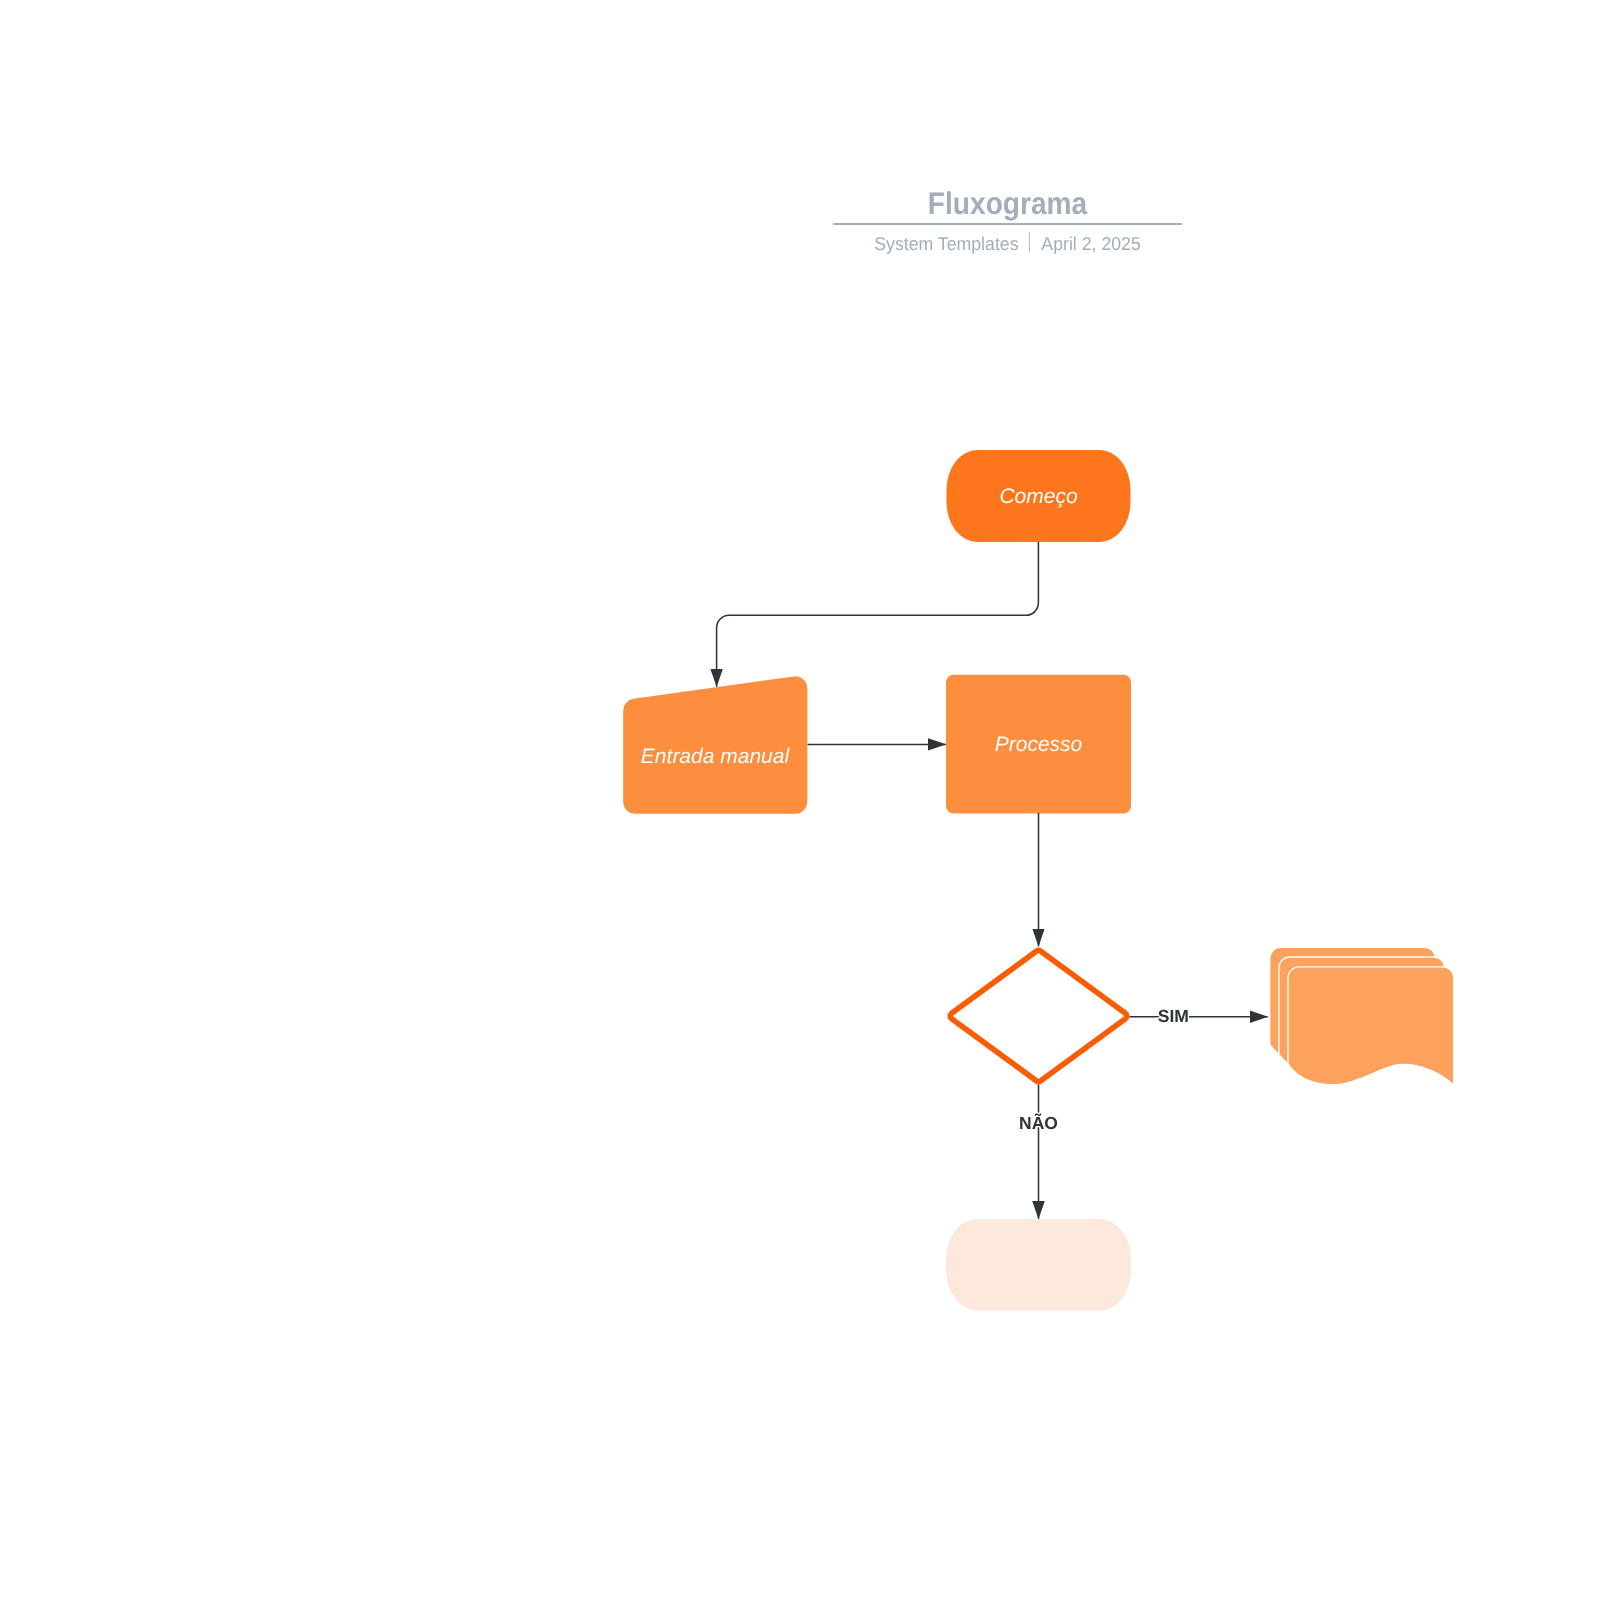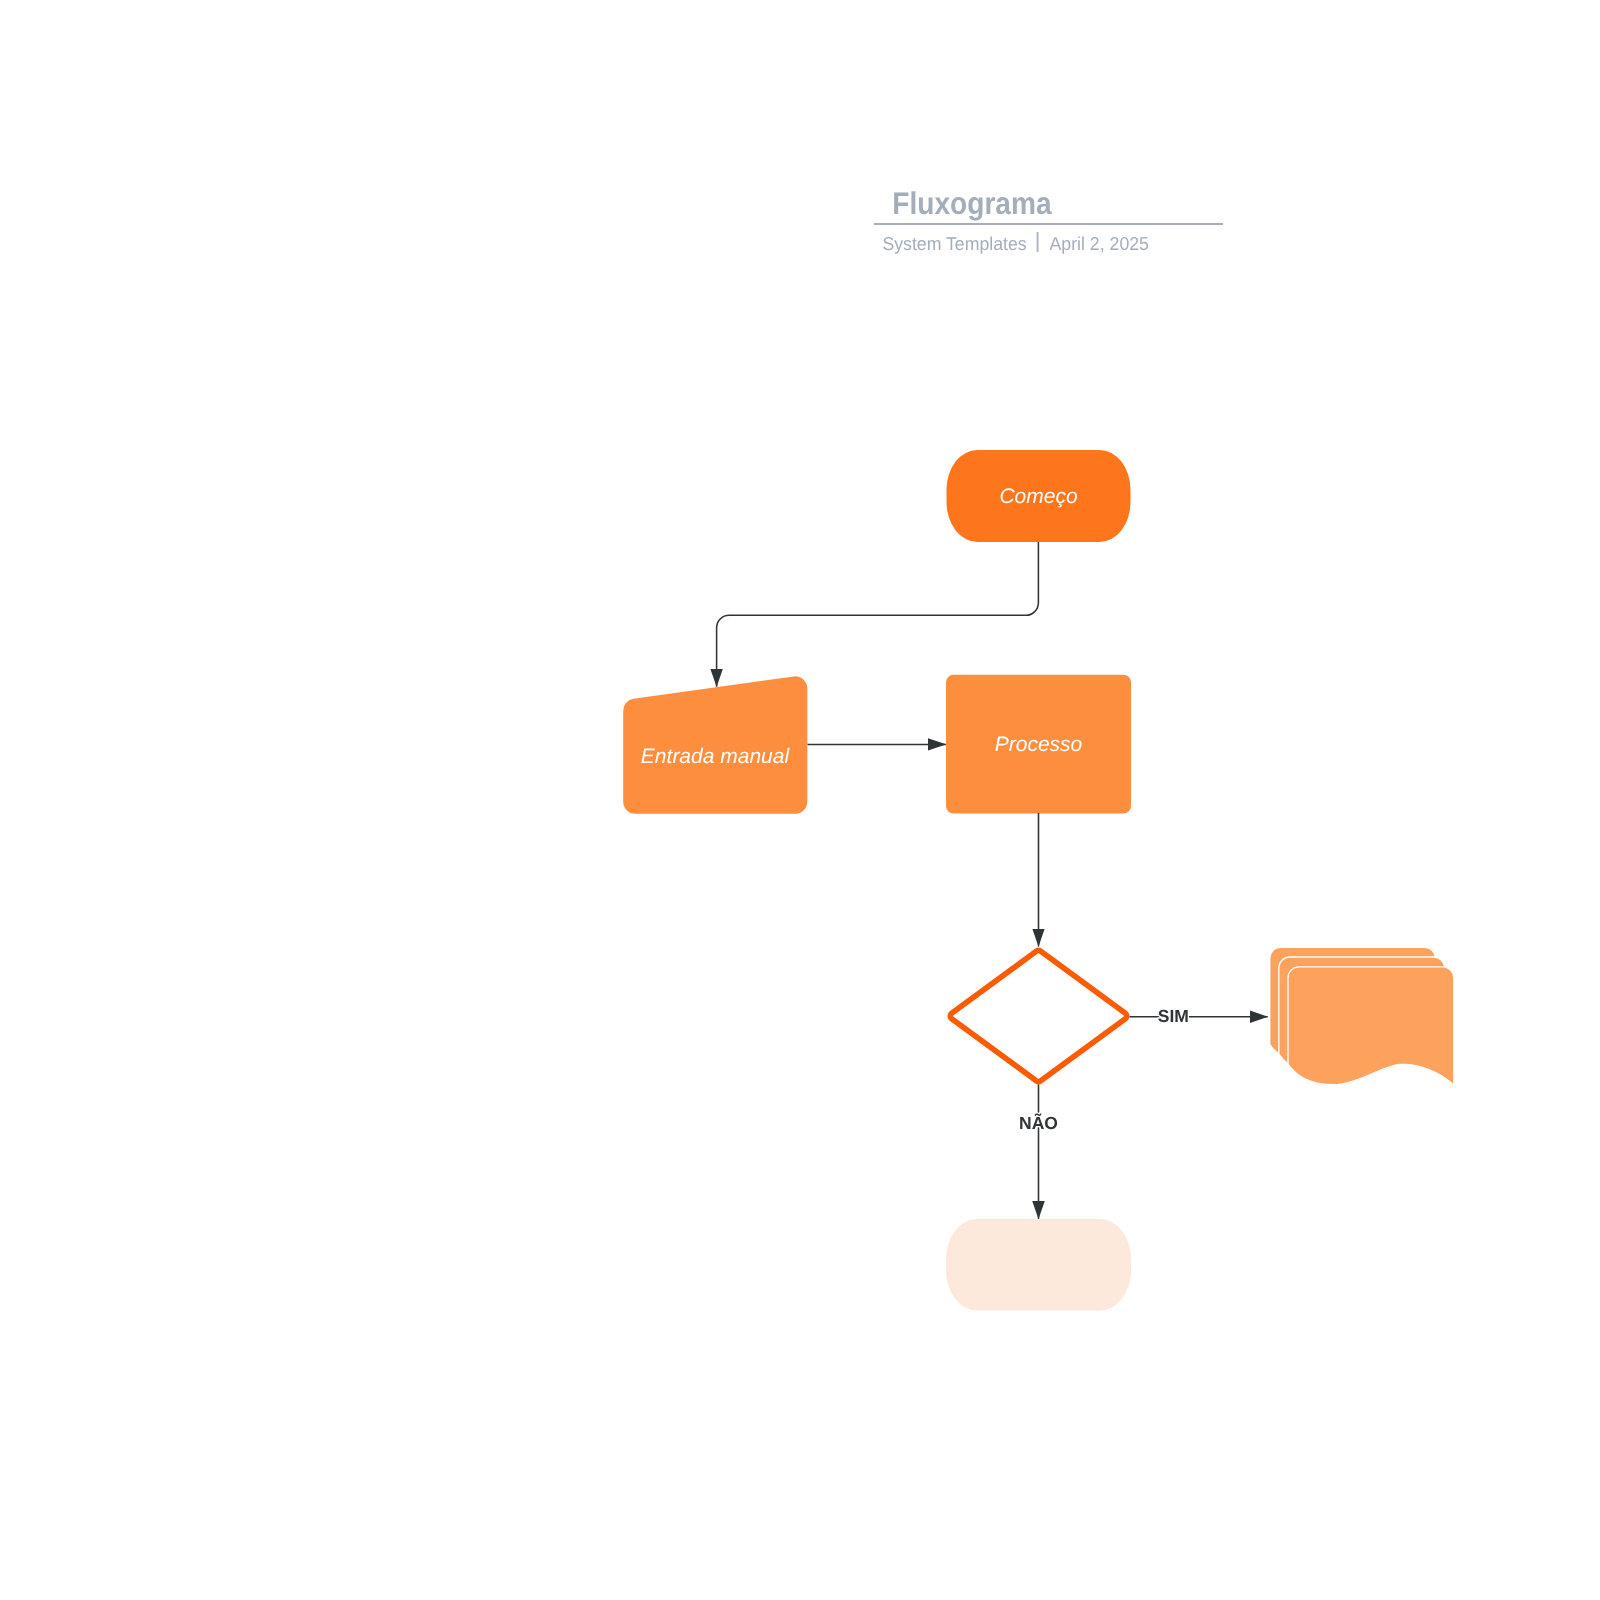--- a/index.html
+++ b/index.html
@@ -1,19 +1,19 @@
 <!DOCTYPE html>
 <html><head>
 <meta charset="utf-8">
 <title>Fluxograma</title>
 <style>
   html,body{margin:0;padding:0;background:#ffffff;}
   body{width:1600px;height:1600px;overflow:hidden;font-family:"Liberation Sans",sans-serif;-webkit-font-smoothing:antialiased;text-rendering:geometricPrecision;}
   #page{position:relative;width:1600px;height:1600px;background:#ffffff;}
-  .hdr{position:absolute;left:874px;top:188.5px;width:349px;will-change:transform;}
+  .hdr{position:absolute;left:833px;top:188.5px;width:349px;text-align:center;will-change:transform;}
   .hdr-title{font-size:31.4px;font-weight:bold;color:#A4AEBA;line-height:30px;transform:scaleX(0.895);}
   .hdr-rule{height:2px;background:#A7AFBA;margin-top:4px;}
   .hdr-sub{margin-top:8.5px;font-size:18.6px;color:#A4AEBA;white-space:nowrap;transform:scaleX(0.952);line-height:20px;}
   .hdr-sep{display:inline-block;width:24px;color:transparent;position:relative;}
   .hdr-sep::after{content:"";position:absolute;left:10.5px;top:-1.1px;width:1.7px;height:19.6px;background:#AEB5C0;}
   svg{position:absolute;left:0;top:0;will-change:transform;}
   .sh-label{font-style:italic;fill:#ffffff;font-size:21px;font-family:"Liberation Sans",sans-serif;}
   .edge-label{fill:#2f3437;font-size:17.5px;font-weight:bold;font-family:"Liberation Sans",sans-serif;stroke:#ffffff;stroke-width:2.6px;paint-order:stroke fill;stroke-linejoin:round;}
 </style>
 </head>

